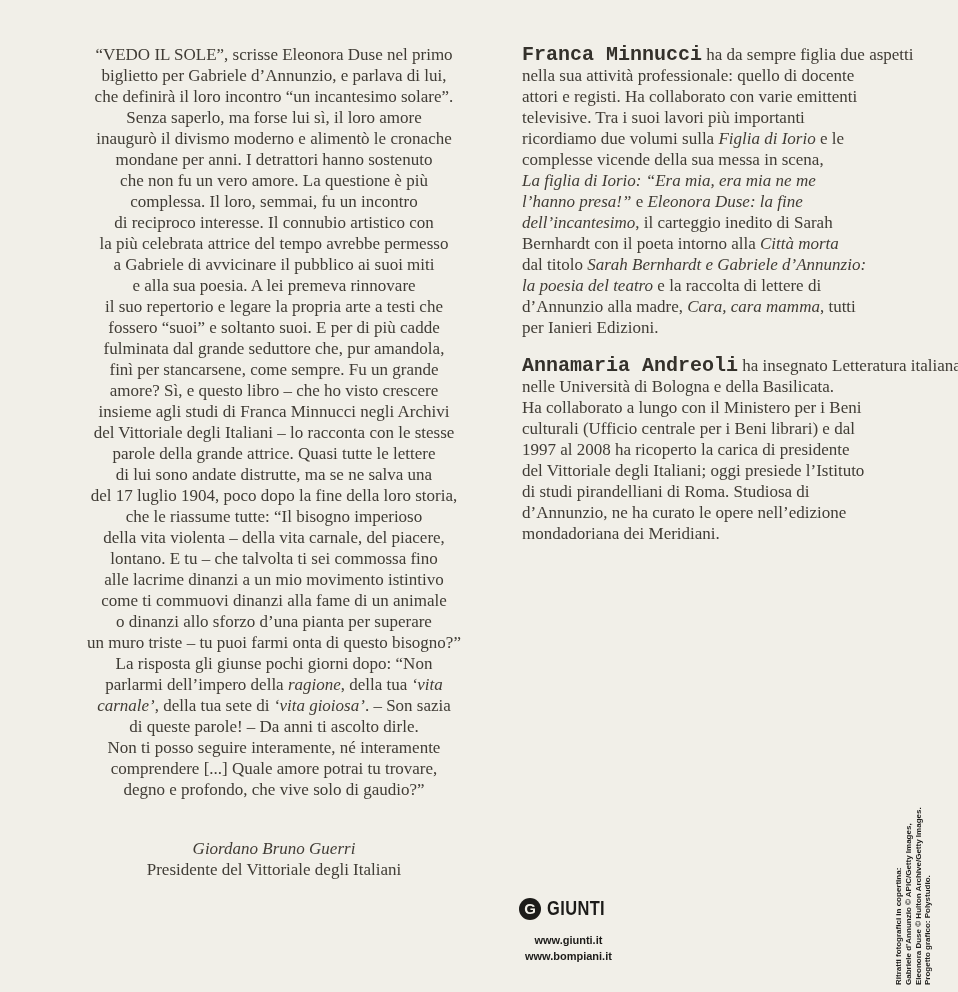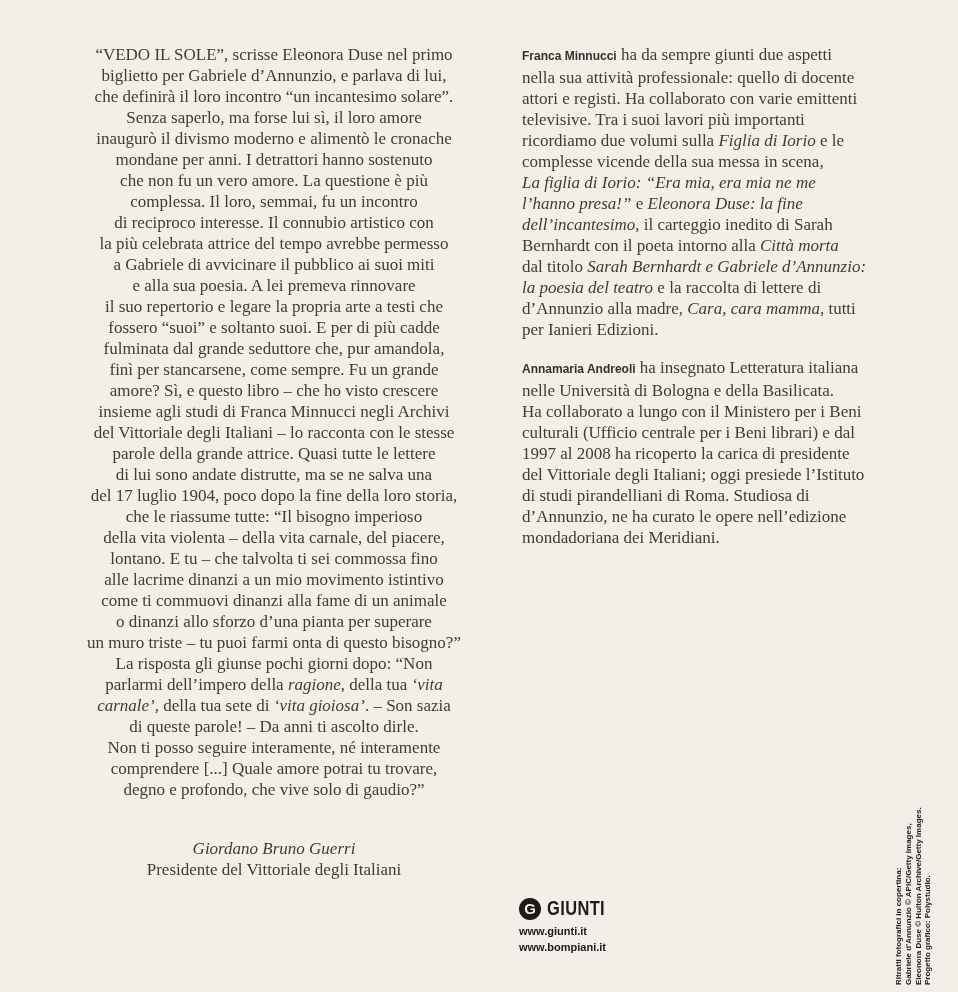--- a/index.html
+++ b/index.html
@@ -8,39 +8,39 @@
     background:#f1efe8;
     position:relative;
     overflow:hidden;
     font-family:"Liberation Serif","DejaVu Serif",serif;
     color:#403c35;
   }
   .col { position:absolute; font-size:17px; line-height:21px; }
   .tline { white-space:nowrap; }
   .it { font-style:italic; }
   .bd {
-    font-family:Liberation Sans, sans-serif;
-    font-weight:700; font-size:12px; color:#34312b;
+    font-family:Liberation Mono, monospace;
+    font-weight:700; font-size:20px; color:#34312b;
   }
   #left-col  { left:64px;  top:44px; width:420px;text-align:center; }
   #right-col { left:522px; top:44px; width:430px; }
   #annamaria-block { margin-top:17px; }
   #signature { margin-top:38px; }
   #signature .sig-name { font-style:italic; }
   #footer {
     position:absolute; left:519px; top:897px;
     font-family:"Liberation Sans",sans-serif; color:#1c1b19;
   }
   #logo-row { display:flex; align-items:center; gap:6px; }
   #publisher-name {
     font-weight:700; font-size:20px; letter-spacing:0.5px;
     transform:scaleX(0.82); transform-origin:0 50%;
     color:#1c1b19;
   }
-  #footer-urls { margin-top:3px; font-weight:700; font-size:11px; line-height:16px; }
+  #footer-urls { margin-top:12px; font-weight:700; font-size:11px; line-height:16px;text-align:center; }
   #credits {
     position:absolute; left:894px; top:985px;
     width:196px;
     transform:rotate(-90deg); transform-origin:0 0;
     font-family:"Liberation Sans",sans-serif;
     font-weight:700; font-size:8px; line-height:9.8px;
     color:#1c1b19;
   }
   #credits .tline { white-space:nowrap; }
 </style>
@@ -87,21 +87,21 @@
       <div class="tline"><span>degno e profondo, che vive solo di gaudio?”</span></div>
     </div>
   <div id="signature">
     <div class="tline sig-name">Giordano Bruno Guerri</div>
     <div class="tline sig-title">Presidente del Vittoriale degli Italiani</div>
   </div>
 </div>
 
 <div id="right-col" class="col">
   <div id="franca-block">
-      <div class="tline"><span class="bd">Franca Minnucci</span><span> ha da sempre giunti due aspetti</span></div>
+      <div class="tline"><span class="bd">Franca Minnucci</span><span> ha da sempre figlia due aspetti</span></div>
       <div class="tline"><span>nella sua attività professionale: quello di docente</span></div>
       <div class="tline"><span>attori e registi. Ha collaborato con varie emittenti</span></div>
       <div class="tline"><span>televisive. Tra i suoi lavori più importanti</span></div>
       <div class="tline"><span>ricordiamo due volumi sulla </span><span class="it">Figlia di Iorio</span><span> e le</span></div>
       <div class="tline"><span>complesse vicende della sua messa in scena,</span></div>
       <div class="tline"><span class="it">La figlia di Iorio: “Era mia, era mia ne me</span></div>
       <div class="tline"><span class="it">l’hanno presa!”</span><span> e </span><span class="it">Eleonora Duse: la fine</span></div>
       <div class="tline"><span class="it">dell’incantesimo</span><span>, il carteggio inedito di Sarah</span></div>
       <div class="tline"><span>Bernhardt con il poeta intorno alla </span><span class="it">Città morta</span></div>
       <div class="tline"><span>dal titolo </span><span class="it">Sarah Bernhardt e Gabriele d’Annunzio:</span></div>

